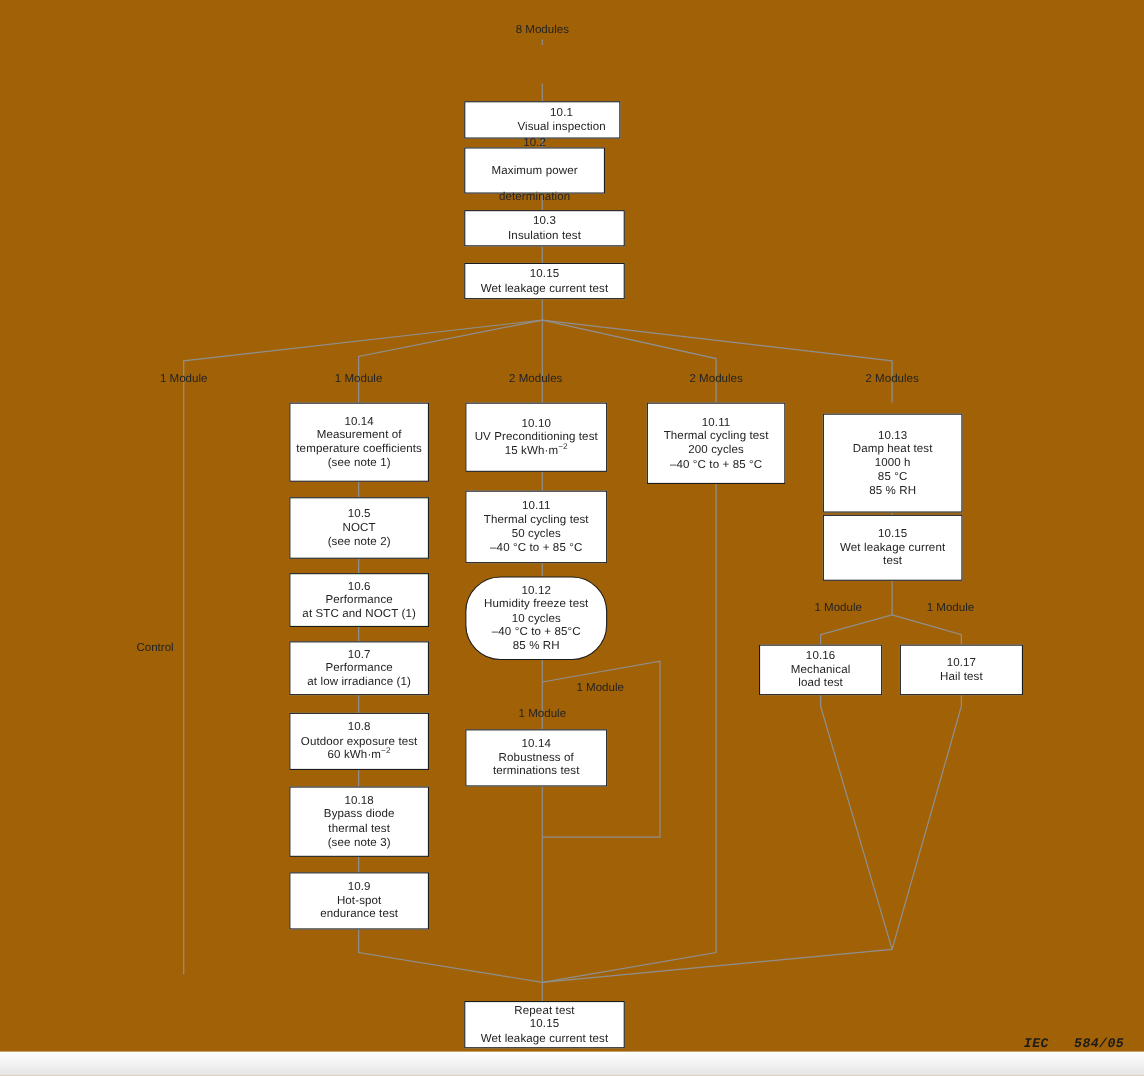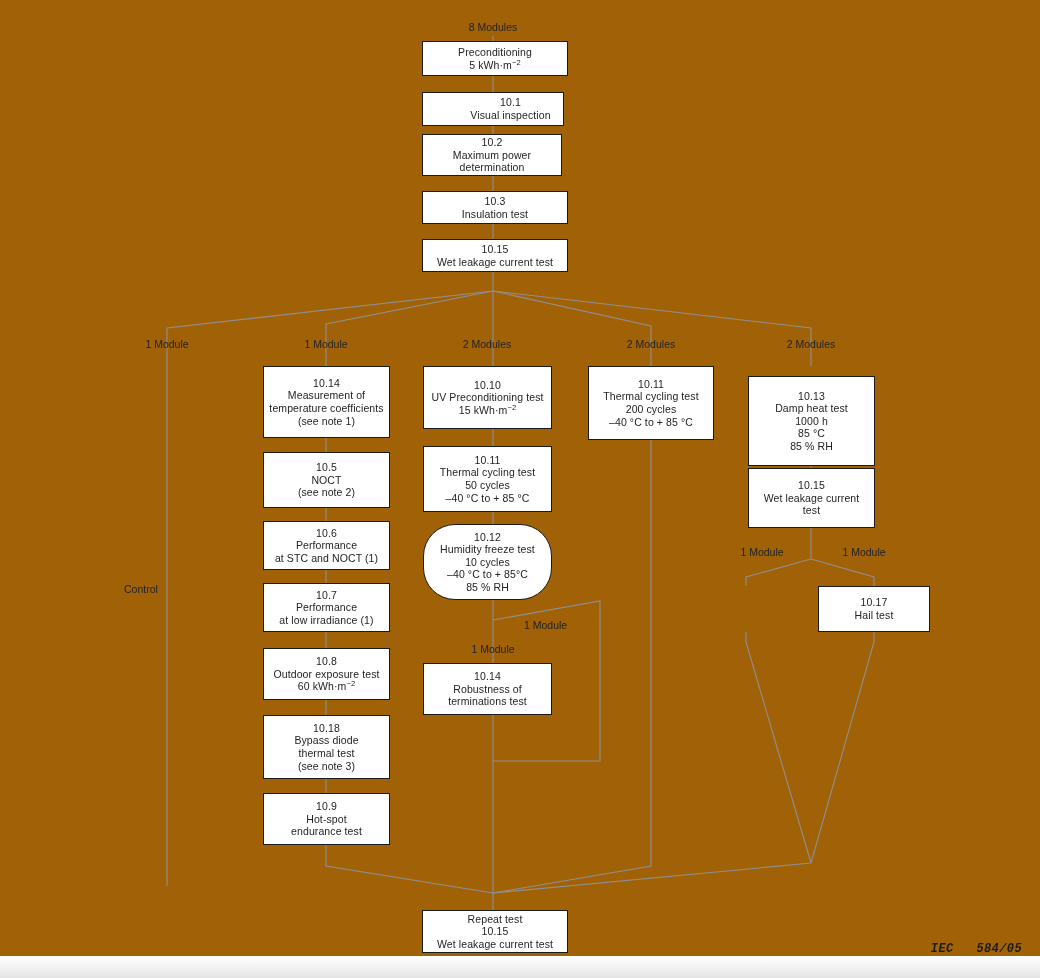--- a/index.html
+++ b/index.html
@@ -124,31 +124,27 @@
       <path d="M746,632 L746,642 L811,863"></path>
       <path d="M874,632 L874,642 L811,863"></path>
       <path d="M811,863 L493,893"></path>
 
       <path d="M493,893 L493,910"></path>
     </g>
   </svg>
 
   <div class="lbl c" style="left:493px; top:21px;">8 Modules</div>
 
-  <div class="node" style="left:422px; top:41px; width:146px; height:35px;">
-    <span class="ln">Preconditioning</span>
-    <span class="ln">5 kWh·m<sup>−2</sup></span>
-  </div>
 
   <div class="node" style="left:422px; top:92px; width:142px; height:34px;padding-left:38px;">
     <span class="ln">10.1</span>
     <span class="ln">Visual inspection</span>
   </div>
 
-  <div class="node" style="left:422px; top:134px; width:140px; height:42px;">
+  <div class="node" style="left:422px; top:134px; width:128px; height:42px;gap:12px;">
     <span class="ln">10.2</span>
     <span class="ln">Maximum power</span>
     <span class="ln">determination</span>
   </div>
 
   <div class="node" style="left:422px; top:191px; width:146px; height:33px;">
     <span class="ln">10.3</span>
     <span class="ln">Insulation test</span>
   </div>
 
@@ -256,20 +252,25 @@
 
   <div class="node" style="left:748px; top:468px; width:127px; height:60px;">
     <span class="ln">10.15</span>
     <span class="ln">Wet leakage current</span>
     <span class="ln">test</span>
   </div>
 
   <div class="lbl c" style="left:762px; top:546px;">1 Module</div>
   <div class="lbl c" style="left:864px; top:546px;">1 Module</div>
 
+  <div class="node" style="left:690px; top:586px; width:112px; height:46px;">
+    <span class="ln">10.16</span>
+    <span class="ln">Mechanical</span>
+    <span class="ln">load test</span>
+  </div>
 
   <div class="node" style="left:818px; top:586px; width:112px; height:46px;">
     <span class="ln">10.17</span>
     <span class="ln">Hail test</span>
   </div>
 
   <div class="node" style="left:422px; top:910px; width:146px; height:43px;">
     <span class="ln">Repeat test</span>
     <span class="ln">10.15</span>
     <span class="ln">Wet leakage current test</span>

